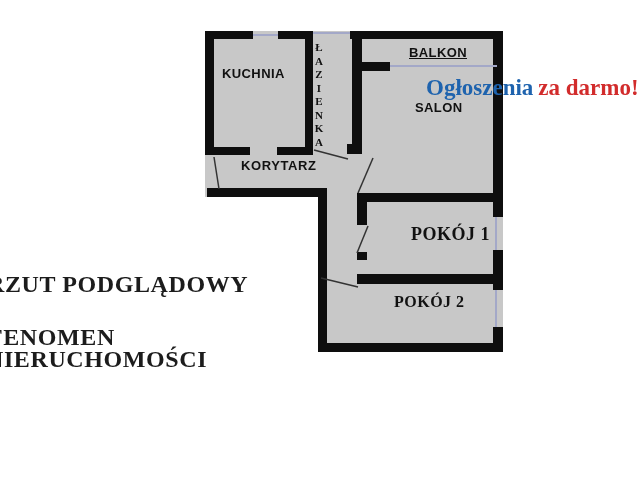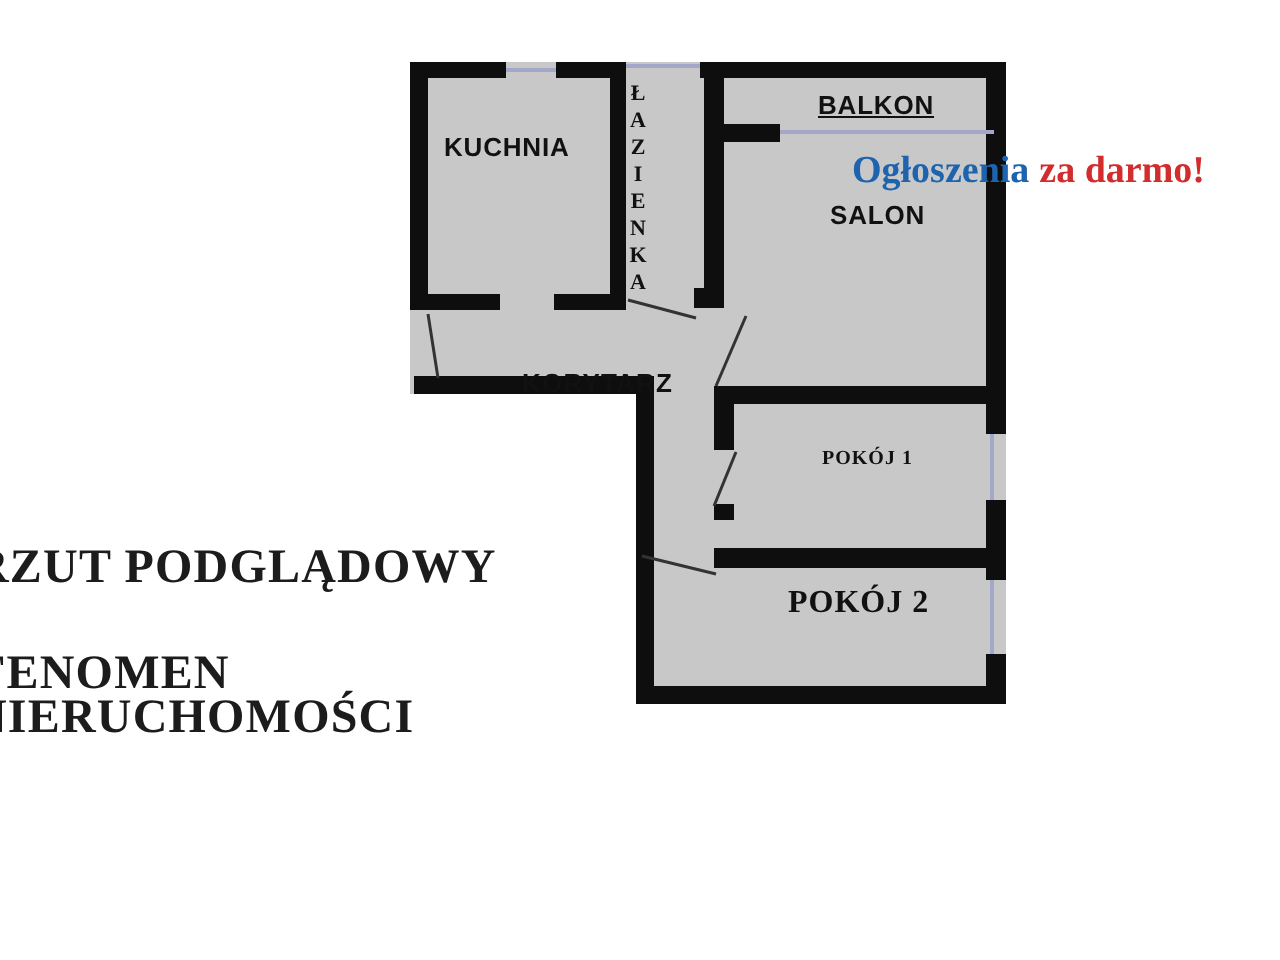--- a/index.html
+++ b/index.html
@@ -8,29 +8,29 @@
     overflow:hidden;font-family:"Liberation Sans",sans-serif;
   }
   #plan-svg{position:absolute;left:0;top:0;}
   .lbl{position:absolute;color:#111;white-space:nowrap;}
   .sans{font-family:"Liberation Sans","DejaVu Sans",sans-serif;font-weight:bold;}
   .serif{font-family:"Liberation Serif","DejaVu Serif",serif;font-weight:bold;}
   .room{font-size:13px;letter-spacing:.4px;}
   .lbl-kuchnia{left:222px;top:66px;}
   .lbl-balkon{left:409px;top:45px;font-size:13px;text-decoration:underline;}
   .lbl-salon{left:415px;top:100px;}
-  .lbl-korytarz{left:241px;top:184px;letter-spacing:.6px;margin-left:20px;}
+  .lbl-korytarz{left:241px;top:158px;letter-spacing:.6px;}
   .lbl-lazienka{
     left:313px;top:41px;font-size:11px;letter-spacing:1.5px;
     writing-mode:vertical-lr;text-orientation:upright;height:105px;
   }
-  .lbl-pokoj1{left:411px;top:224px;font-size:10px;letter-spacing:.5px;}
+  .lbl-pokoj1{left:411px;top:224px;font-size:18px;letter-spacing:.5px;}
   .lbl-pokoj2{left:394px;top:293px;font-size:16px;letter-spacing:.5px;}
   .wm1{left:426px;top:50px;font-size:26px;letter-spacing:.2px;}
-  .wm2{left:426px;top:75px;font-size:19px;text-align:right;}
+  .wm2{left:426px;top:75px;font-size:23px;text-align:right;}
   .wm-red{color:var(--brand-red,#d22c2c);}
   .wm-blue{color:var(--brand-blue,#1e63ae);}
   .wm2 .wm-red{margin-left:5px;}
   .caption{color:var(--ink,#1c1c1c);font-size:24px;letter-spacing:.6px;}
   .cap1{left:-13px;top:271px;}
   .cap2{left:-12px;top:324px;}
   .cap3{left:-14px;top:346px;}
 </style>
 </head>
 <body>

